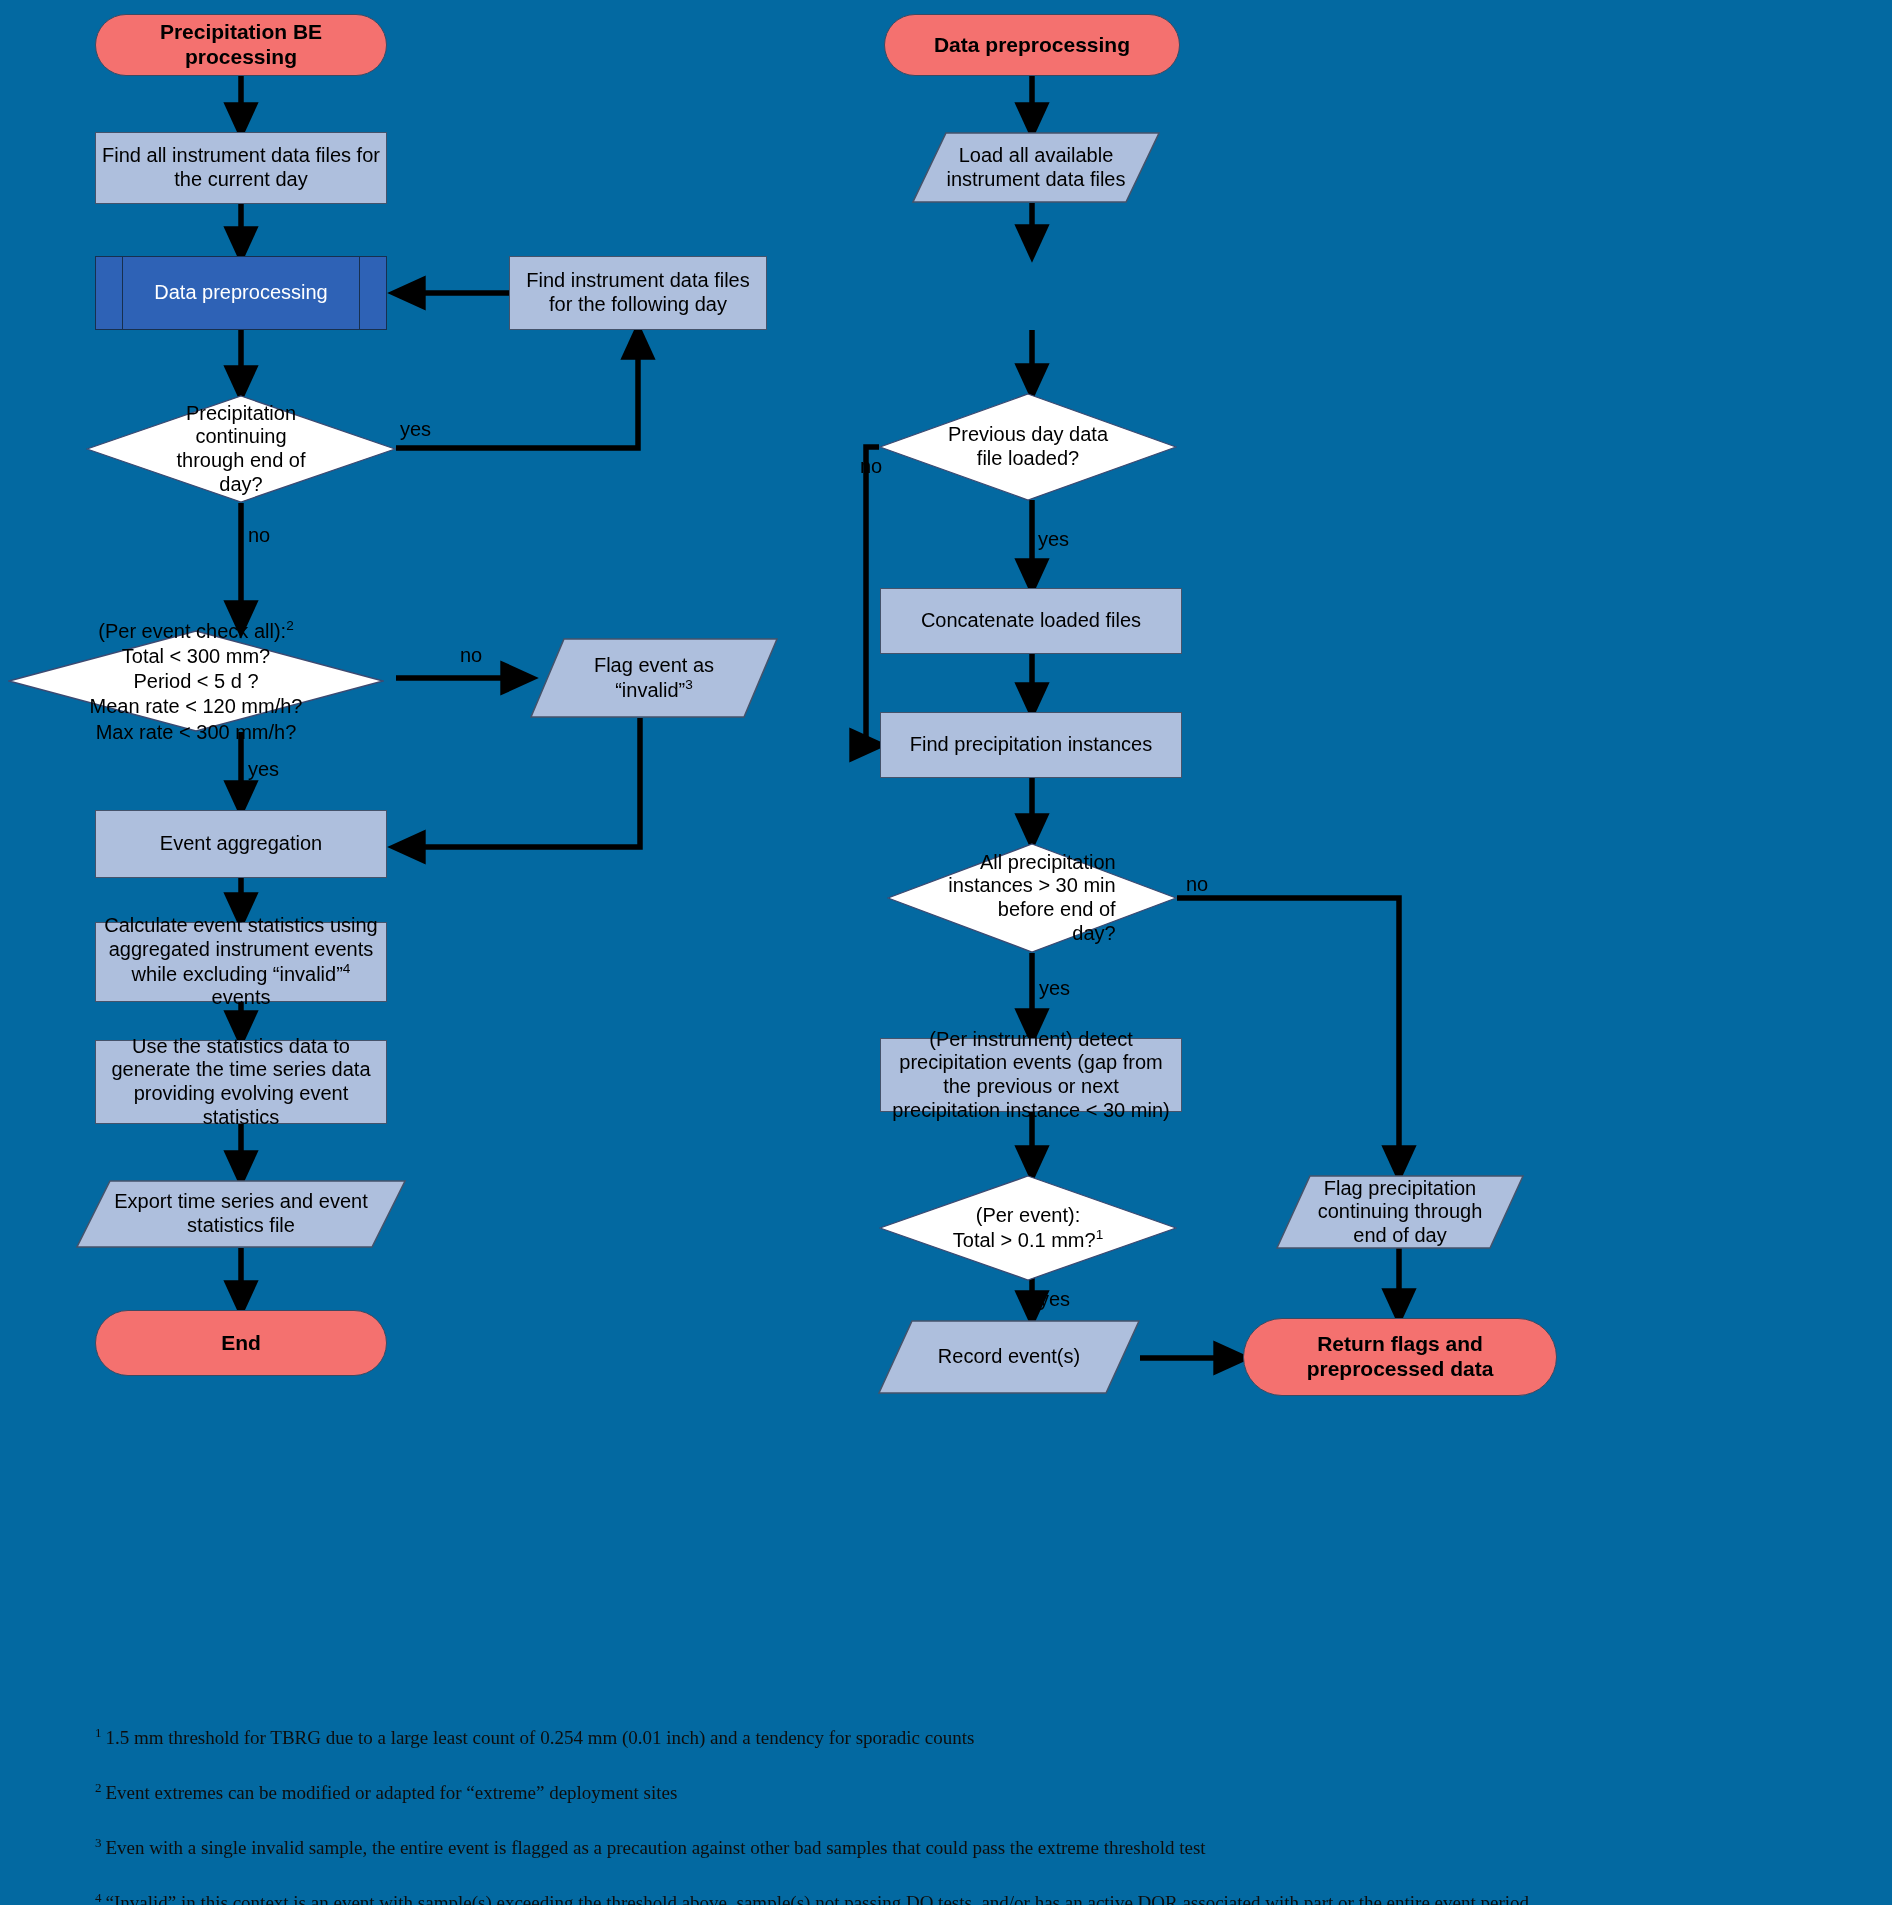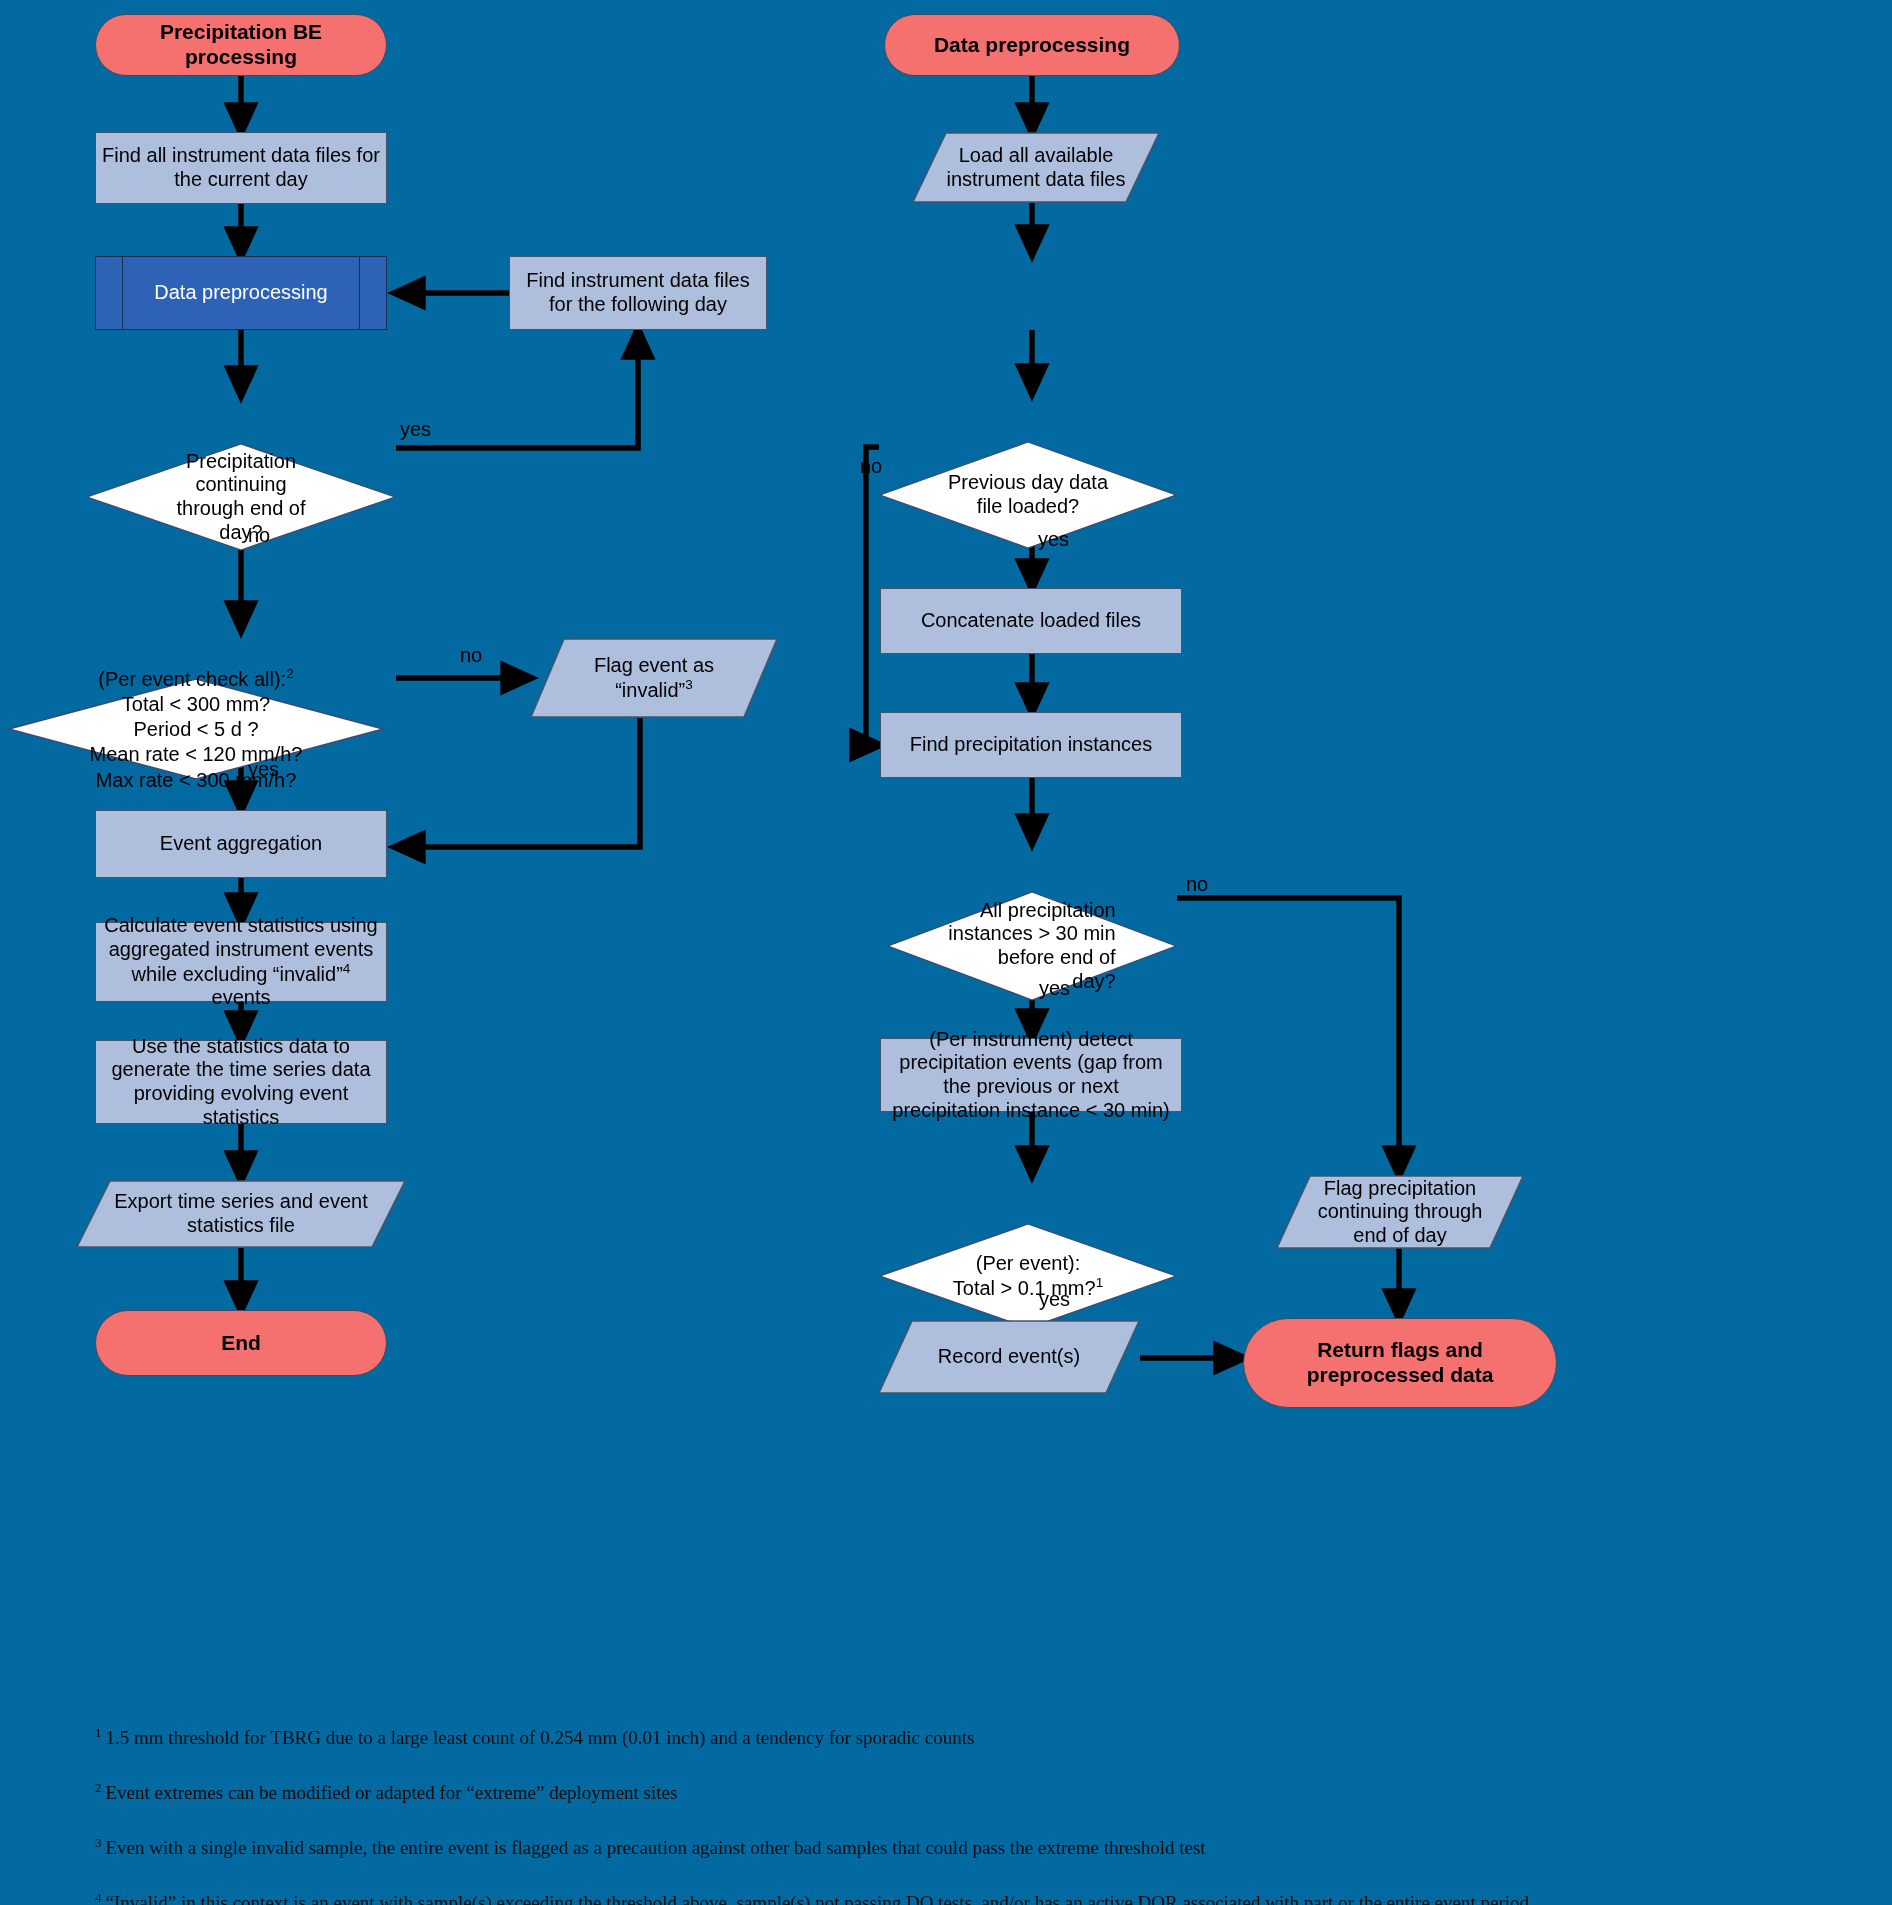--- a/index.html
+++ b/index.html
@@ -15,21 +15,21 @@
   
   .term{background:#f4716f;border:1.6px solid #3c4a63;border-radius:999px;color:#000;font-size:21px;font-weight:bold;}
 
   
   .subproc{background:#2e62b6;border:1.6px solid #17304f;color:#ffffff;font-size:20px;}
   .subproc::before,.subproc::after{content:"";position:absolute;top:0;bottom:0;width:0;border-left:1.6px solid #17304f;}
   .subproc::before{left:26px;}
   .subproc::after{right:26px;}
 
   
-  .dec{color:#000;font-size:20px;background:transparent;border:none;margin-top:48px;}
+  .dec{color:#000;font-size:20px;background:transparent;border:none;}
   .dec svg{position:absolute;left:0;top:0;width:100%;height:100%;}
   .dec .lbl{position:relative;z-index:2;}
 
   
   .data-shape{color:#000;font-size:20px;background:transparent;border:none;}
   .data-shape svg{position:absolute;left:0;top:0;width:100%;height:100%;}
   .data-shape .lbl{position:relative;z-index:2;}
 
   
   .edge-label{position:absolute;font-size:20px;color:#000;white-space:nowrap;}
@@ -253,21 +253,21 @@
     </span>
   </div>
 
   <div class="node data-shape" style="left:878px;top:1320px;width:262px;height:74px;">
     <svg viewBox="0 0 262 74" preserveAspectRatio="none">
       <polygon points="34,1 261,1 228,73 1,73" fill="#aebfdd" stroke="#45536b" stroke-width="1.5"></polygon>
     </svg>
     <span class="lbl">Record event(s)</span>
   </div>
 
-  <div class="node term" style="left:1243px;top:1318px;width:314px;height:90px;">
+  <div class="node term" style="left:1243px;top:1318px;width:314px;height:78px;">
     <span class="lbl">Return flags and preprocessed data</span>
   </div>
 
   <div class="footnotes">
     <p class="fn">
       <sup>1</sup><span>1.5 mm threshold for TBRG due to a large least count of 0.254 mm (0.01 inch) and a tendency for sporadic counts</span>
     </p>
     <p class="fn">
       <sup>2</sup><span>Event extremes can be modified or adapted for “extreme” deployment sites</span>
     </p>

